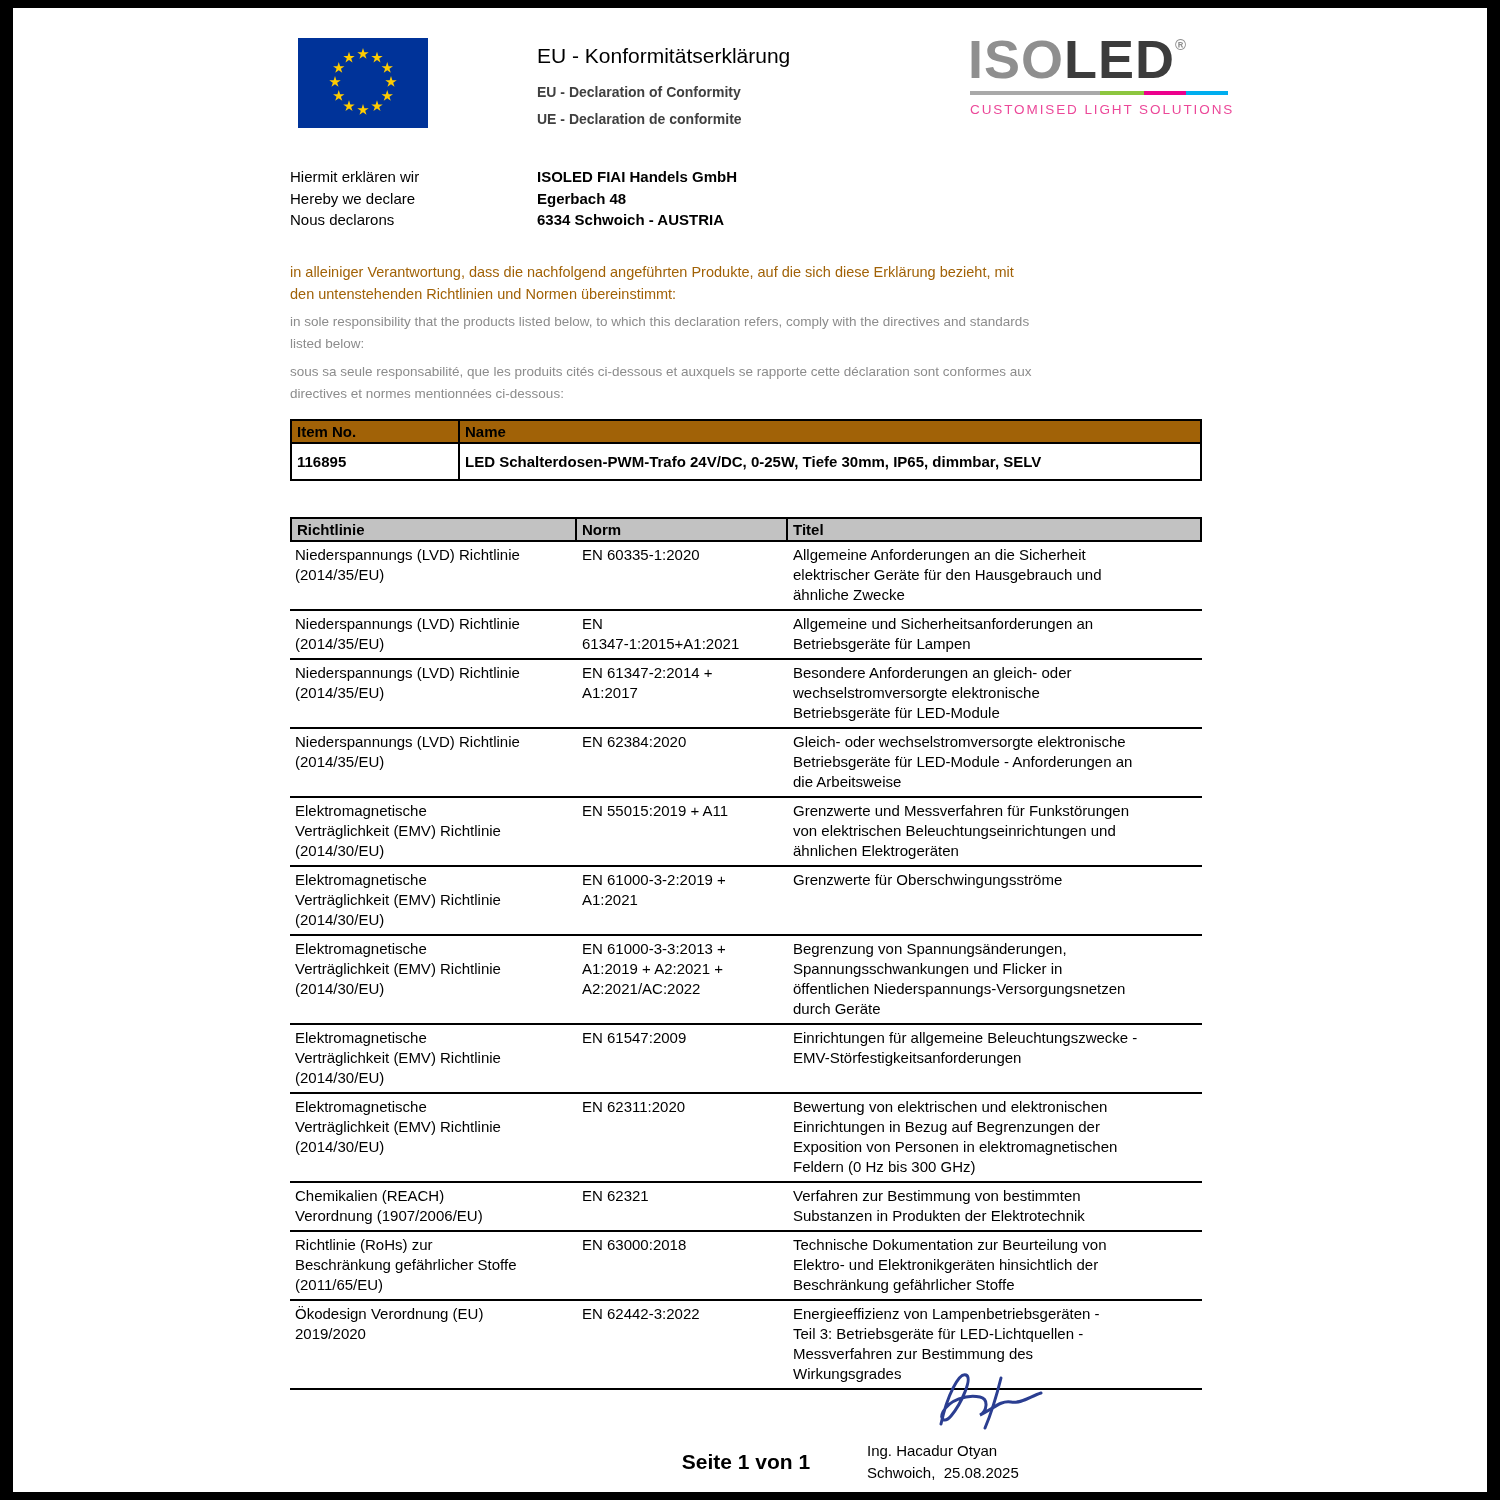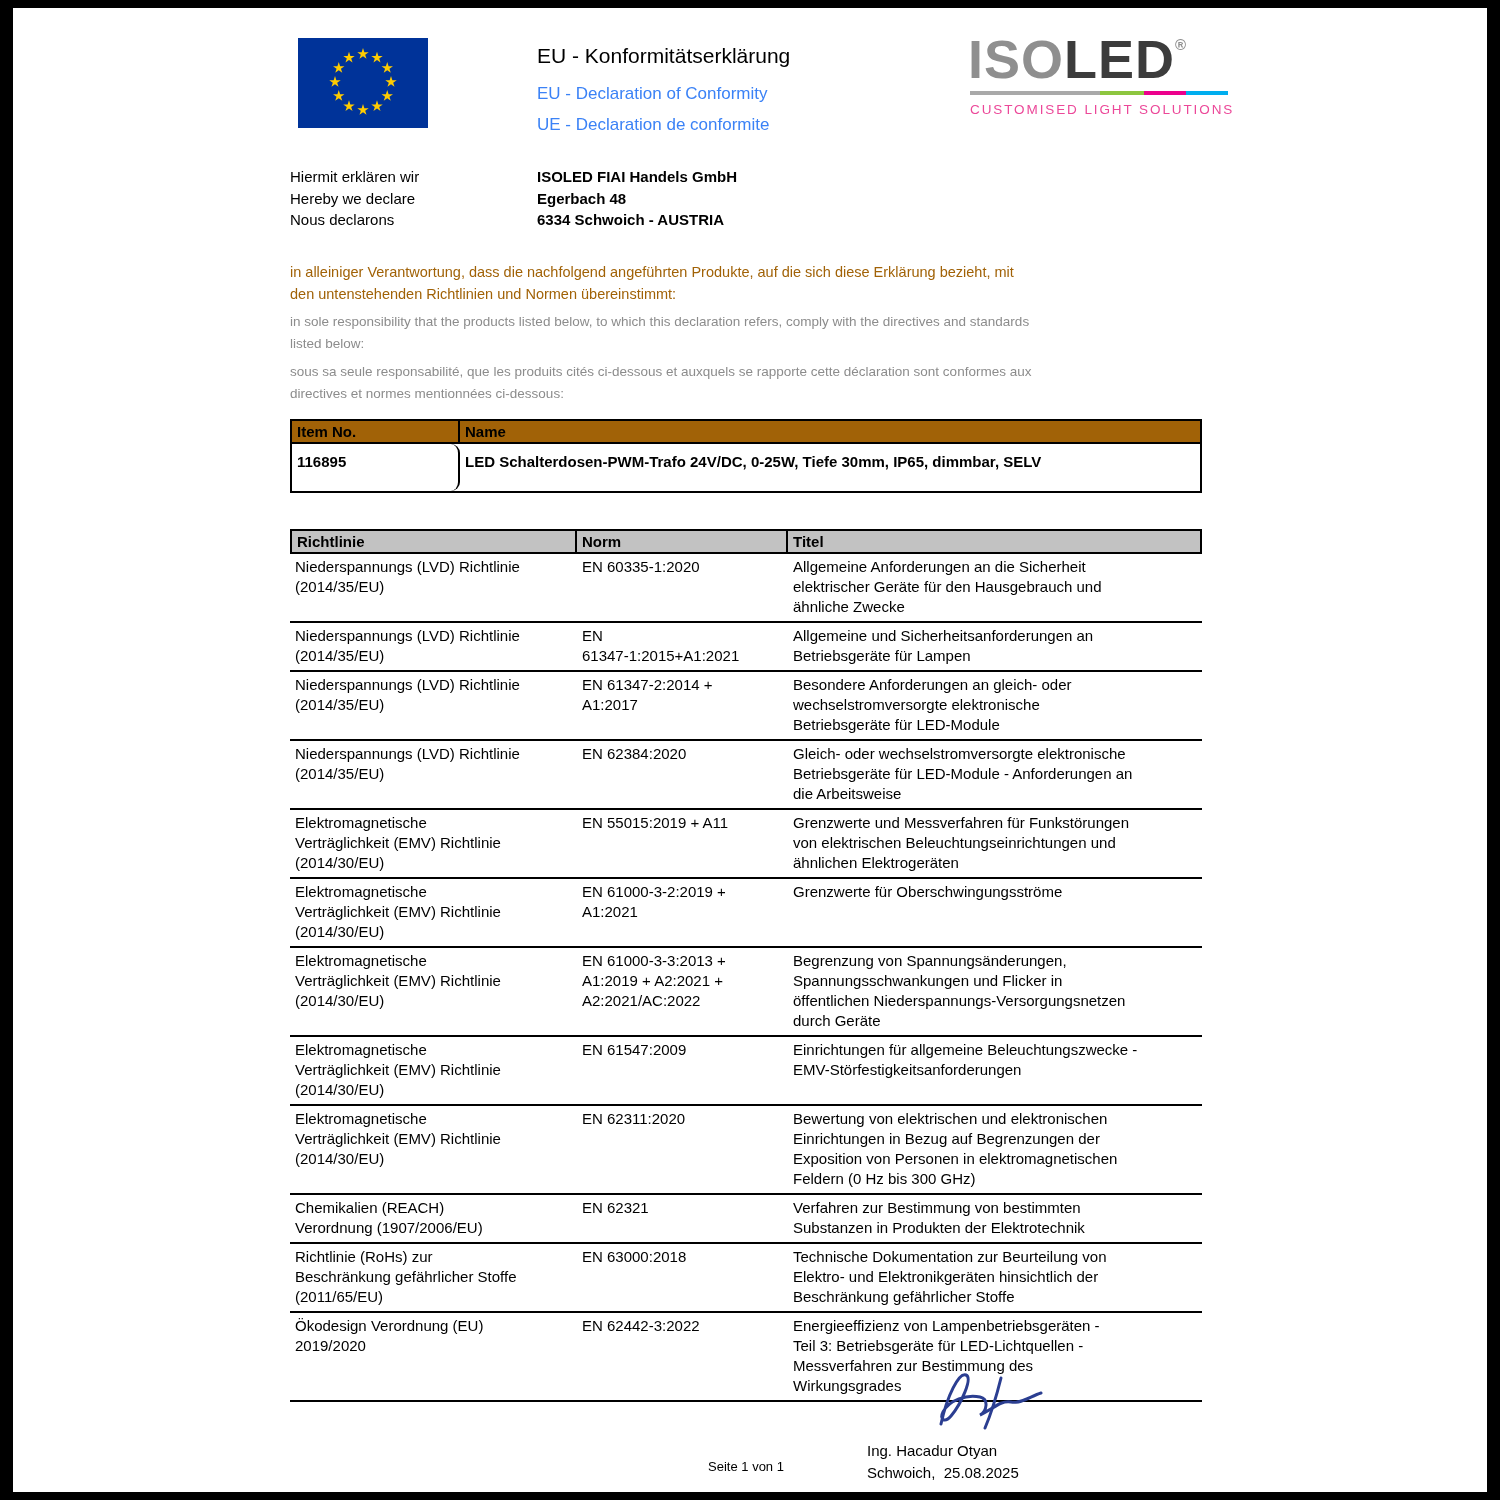--- a/index.html
+++ b/index.html
@@ -10,21 +10,21 @@
     background:#fff;position:relative;overflow:hidden;
     font-family:"Liberation Sans", sans-serif;color:#000;
   }
   .content{position:absolute;left:277px;top:14px;width:912px;}
 
   
   .doc-header{position:relative;height:130px;}
   .eu-flag{position:absolute;left:8px;top:16px;width:130px;height:90px;display:block;}
   .title-block{position:absolute;left:247px;top:22px;}
   .doc-title{font-size:21px;font-weight:normal;margin:0 0 16px 0;}
-  .doc-sub{font-size:17px;color:#3b82f6;margin:0 0 11px 0;}
+  .doc-sub{font-size:14px;color:#404040;margin:0 0 11px 0;font-weight:bold;}
   .logo{position:absolute;left:678px;top:10px;width:270px;}
   .logo-word{font-size:54px;font-weight:bold;line-height:1;letter-spacing:1px;white-space:nowrap;}
   .logo-iso{color:#8f8f8f;}
   .logo-led{color:#3c3c3c;}
   .logo-reg{font-size:15px;color:#8f8f8f;vertical-align:28px;}
   .logo-line{display:flex;height:4px;width:258px;margin:5px 0 7px 2px;}
   .seg-gray{width:130px;background:#a9a9a9;}
   .seg-green{width:44px;background:#8dc63f;}
   .seg-magenta{width:42px;background:#ec008c;}
   .seg-cyan{width:42px;background:#00aeef;}
@@ -40,38 +40,38 @@
   .statement p{margin:0 0 6px 0;white-space:pre-line;}
   .statement .de{font-size:14.5px;line-height:22px;color:#a16207;}
   .statement .muted{font-size:13.5px;line-height:22px;color:#8c8c8c;}
 
   
   .itable{margin-top:14px;border:2px solid #000;font-size:15px;font-weight:bold;}
   .itable .hrow{display:flex;background:#a16207;border-bottom:2px solid #000;}
   .itable .drow{display:flex;}
   .itable .cell1{width:168px;border-right:2px solid #000;padding:2px 5px;box-sizing:border-box;}
   .itable .cell2{flex:1;padding:2px 5px;}
-  .itable .drow .cell1,.itable .drow .cell2{padding-top:9px;padding-bottom:21px;border-radius:9px;}
+  .itable .drow .cell1,.itable .drow .cell2{padding-top:9px;padding-bottom:9px;}
 
   
   .dtable{margin-top:36px;font-size:15px;}
   .dtable .hrow{display:flex;background:#c2c2c2;border:2px solid #000;font-weight:bold;box-sizing:border-box;}
   .dtable .hc1{width:285px;border-right:2px solid #000;padding:2px 5px;box-sizing:border-box;}
   .dtable .hc2{width:211px;border-right:2px solid #000;padding:2px 5px;box-sizing:border-box;}
   .dtable .hc3{flex:1;padding:2px 5px;}
   .dtable .drow{display:flex;border-bottom:2px solid #000;padding:3px 0 4px 0;}
   .dc1{width:285px;padding:0 10px 0 5px;box-sizing:border-box;white-space:pre-line;line-height:20px;}
   .dc2{width:211px;padding:0 10px 0 7px;box-sizing:border-box;white-space:pre-line;line-height:20px;}
   .dc3{flex:1;padding:0 2px 0 7px;white-space:pre-line;line-height:20px;}
 
   
   .sig-block{position:absolute;left:854px;top:1352px;width:300px;font-size:15px;line-height:22px;}
   .sig-svg{display:block;margin-left:36px;}
   .place-date{white-space:pre;}
-  .page-footer{position:absolute;left:277px;bottom:18px;width:912px;text-align:center;font-size:13px;}
+  .page-footer{position:absolute;left:277px;bottom:18px;width:912px;text-align:center;font-size:21px;font-weight:bold;}
 </style>
 </head>
 <body>
 
 <div class="frame">
   <div class="content">
 
     <header class="doc-header">
       <svg class="eu-flag" viewBox="0 0 130 90" xmlns="http://www.w3.org/2000/svg" aria-hidden="true">
         <defs>

